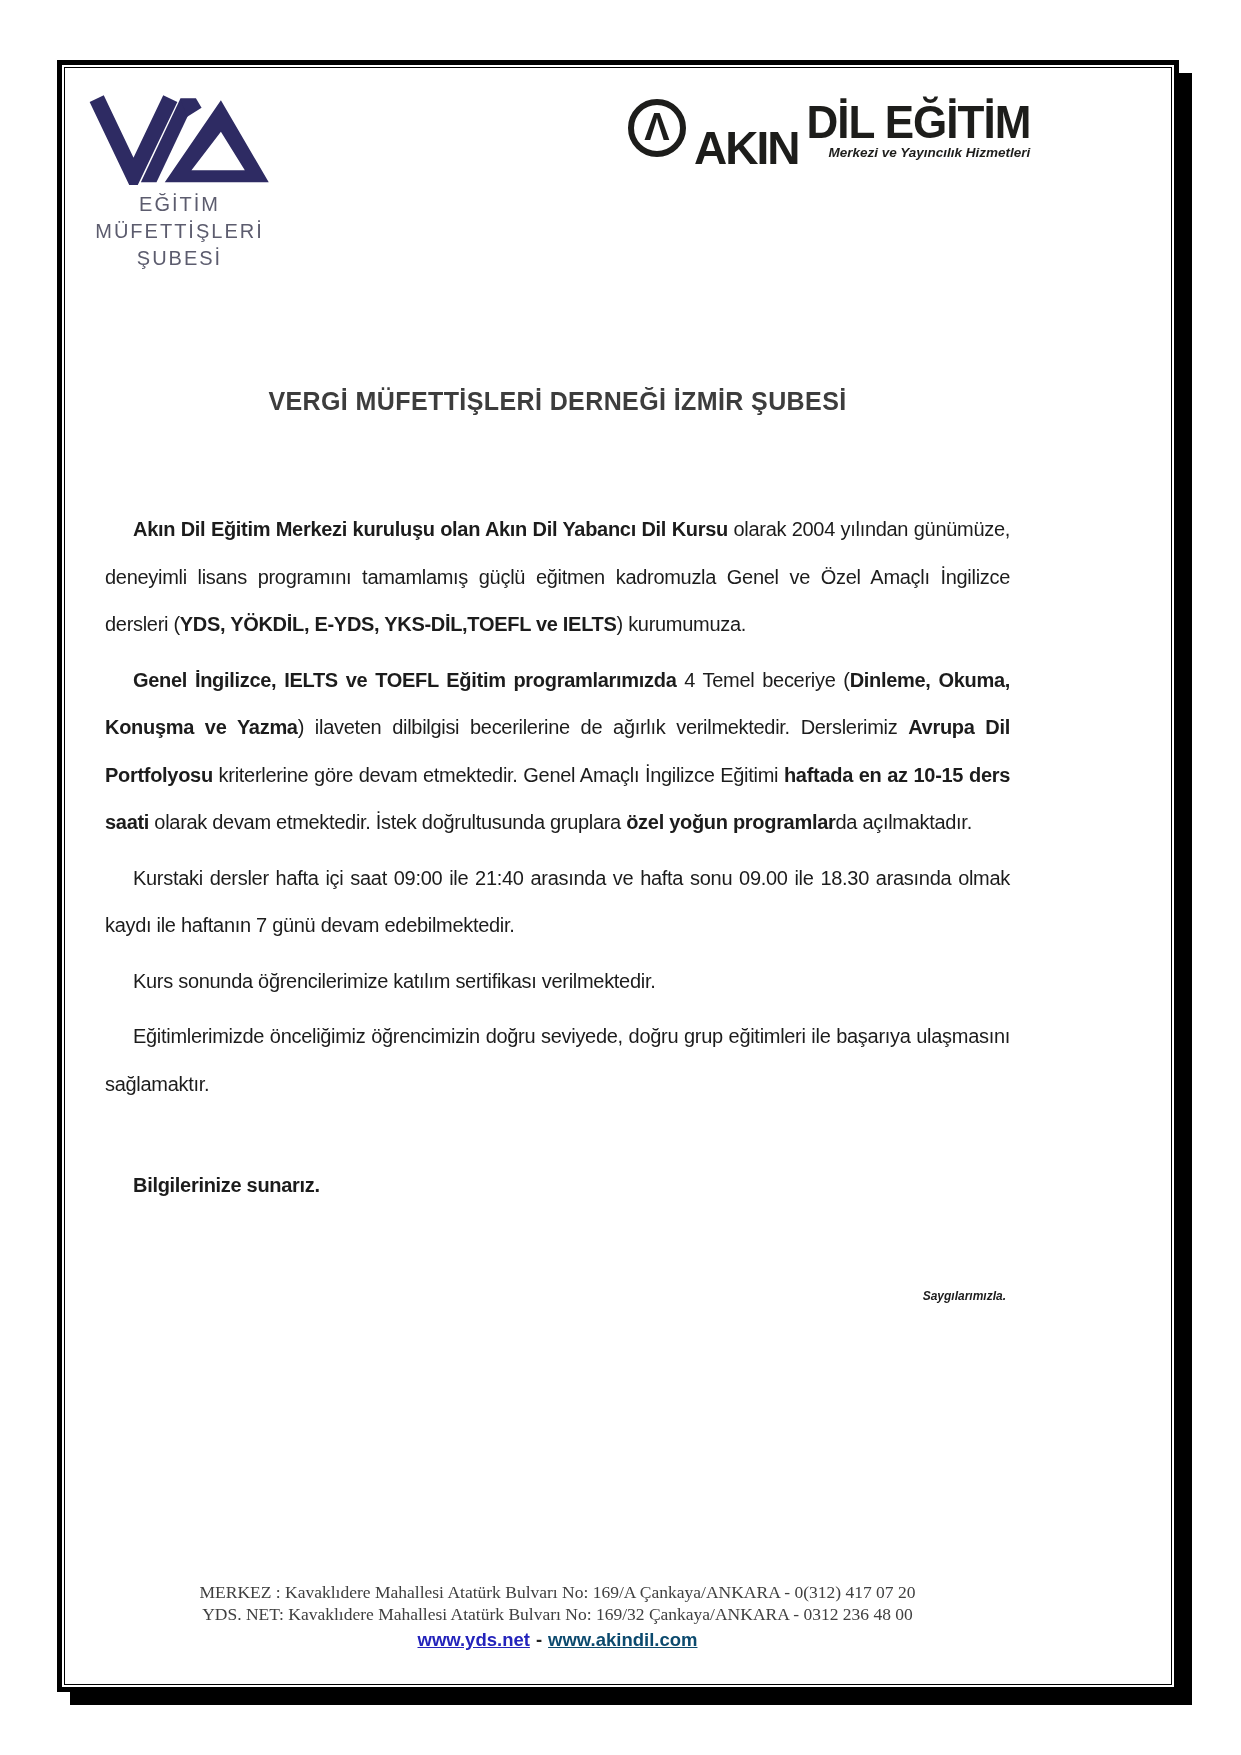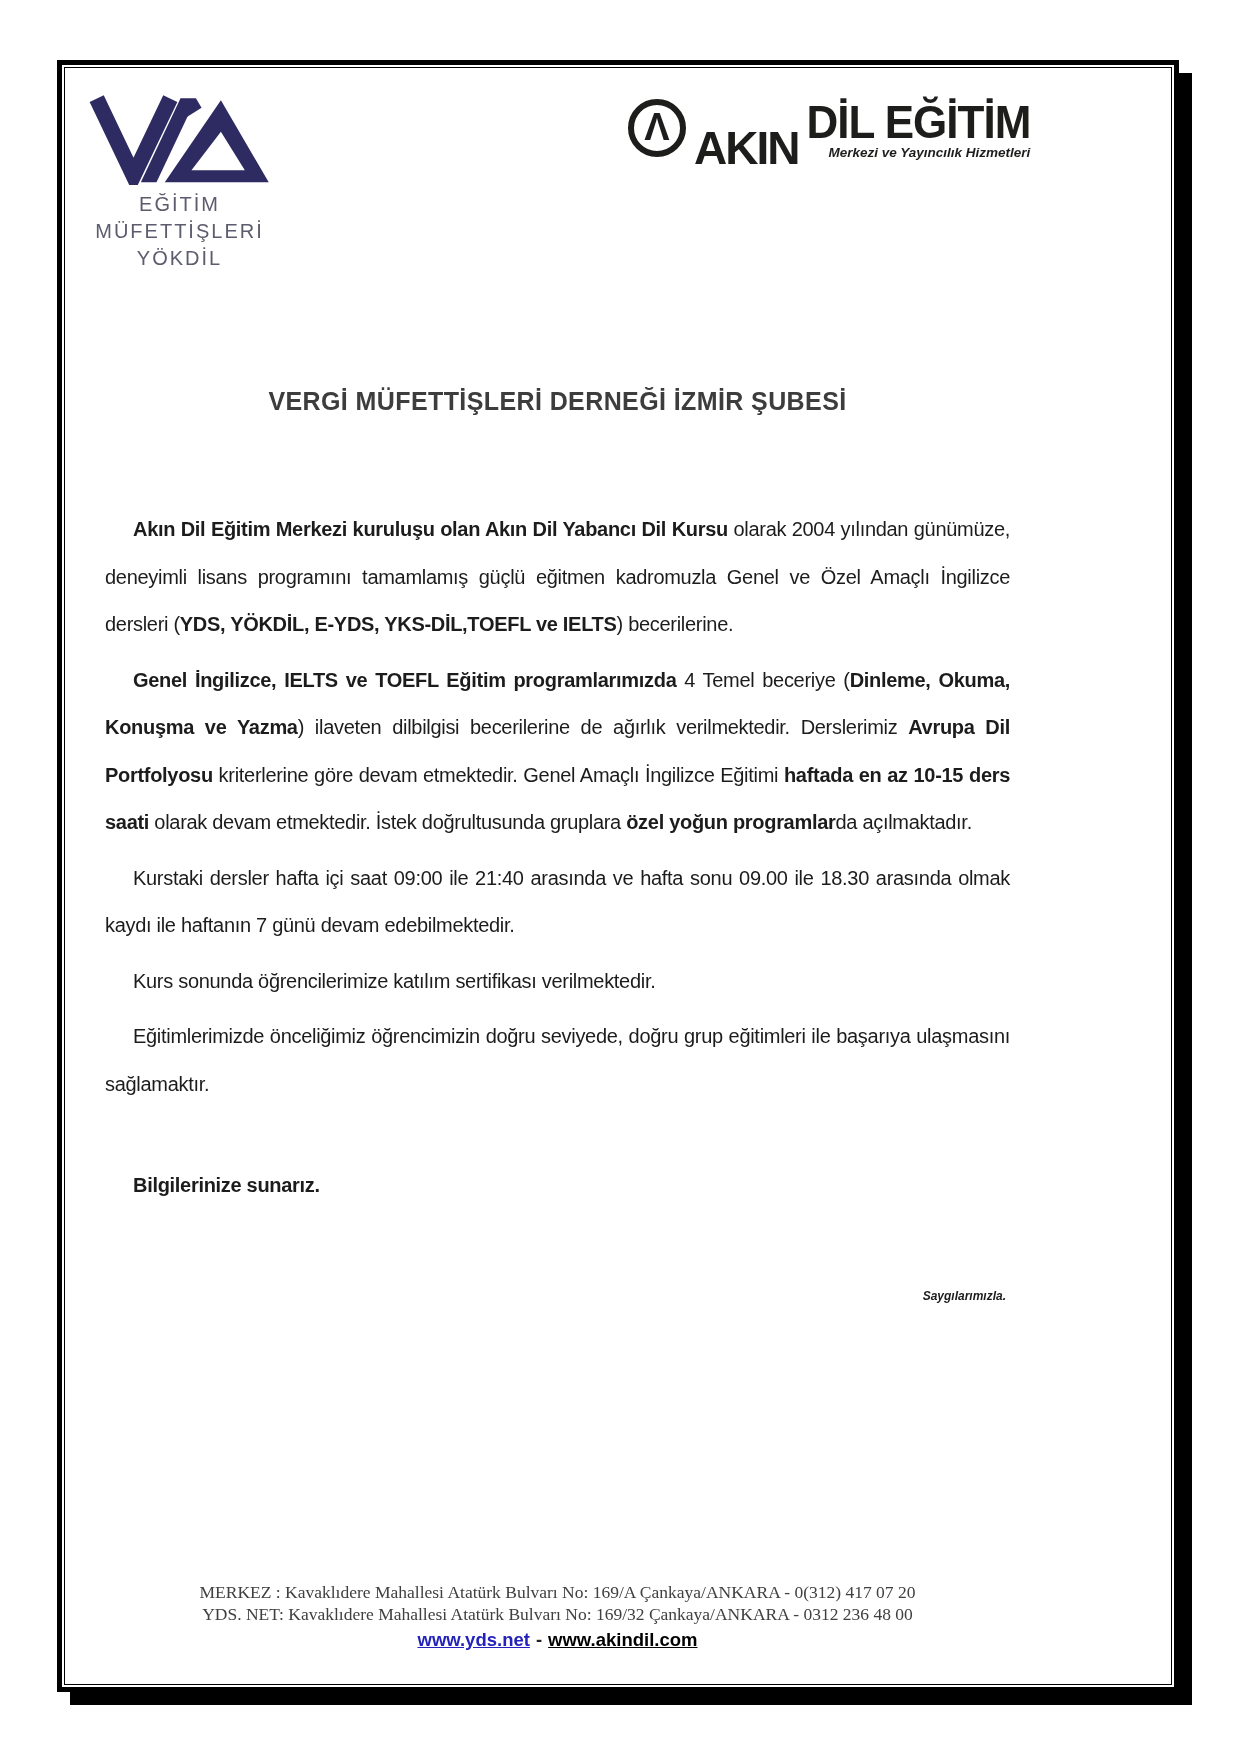--- a/index.html
+++ b/index.html
@@ -108,49 +108,49 @@
 
     <div class="logo-vmd">
       <svg width="185" height="92" viewBox="0 0 200 100">
         <path d="M10 6 L50 90 L90 6" stroke="#2e2b63" stroke-width="17" fill="none"></path>
         <polygon points="58,97 75,97 118,6 101,6" fill="#2e2b63"></polygon>
         <polygon points="101,6 118,6 124,16 108,26" fill="#2e2b63"></polygon>
         <path fill-rule="evenodd" fill="#2e2b63" d="M145 8 L197 97 L84 97 Z M145 42 L171 84 L113 84 Z"></path>
       </svg>
       <div class="vmd-text">
         <div>EĞİTİM MÜFETTİŞLERİ</div>
-        <div>YÖKDİL</div>
+        <div>ŞUBESİ</div>
       </div>
     </div>
 
     <div class="logo-akin">
       <div class="akin-circle">
         <span>Λ</span>
       </div>
       <div class="akin-name">AKIN</div>
       <div class="akin-right">
         <div class="akin-name2">DİL EĞİTİM</div>
         <div class="akin-sub">Merkezi ve Yayıncılık Hizmetleri</div>
       </div>
     </div>
 
     <div class="doc-title">VERGİ MÜFETTİŞLERİ DERNEĞİ İZMİR ŞUBESİ</div>
 
     <div class="doc-body">
-      <p><b>Akın Dil Eğitim Merkezi kuruluşu olan Akın Dil Yabancı Dil Kursu </b><span>olarak 2004 yılından günümüze, deneyimli lisans programını tamamlamış güçlü eğitmen kadromuzla Genel ve Özel Amaçlı İngilizce dersleri (</span><b>YDS, YÖKDİL, E-YDS, YKS-DİL,TOEFL ve IELTS</b><span>) becerilerine.</span></p>
+      <p><b>Akın Dil Eğitim Merkezi kuruluşu olan Akın Dil Yabancı Dil Kursu </b><span>olarak 2004 yılından günümüze, deneyimli lisans programını tamamlamış güçlü eğitmen kadromuzla Genel ve Özel Amaçlı İngilizce dersleri (</span><b>YDS, YÖKDİL, E-YDS, YKS-DİL,TOEFL ve IELTS</b><span>) kurumumuza.</span></p>
       <p><b>Genel İngilizce, IELTS ve TOEFL Eğitim programlarımızda </b><span>4 Temel beceriye (</span><b>Dinleme, Okuma, Konuşma ve Yazma</b><span>) ilaveten dilbilgisi becerilerine de ağırlık verilmektedir. Derslerimiz </span><b>Avrupa Dil Portfolyosu </b><span>kriterlerine göre devam etmektedir. Genel Amaçlı İngilizce Eğitimi </span><b>haftada en az 10-15 ders saati </b><span>olarak devam etmektedir. İstek doğrultusunda gruplara </span><b>özel yoğun programlar</b><span>da açılmaktadır.</span></p>
       <p><span>Kurstaki dersler hafta içi saat 09:00 ile 21:40 arasında ve hafta sonu 09.00 ile 18.30 arasında olmak kaydı ile haftanın 7 günü devam edebilmektedir.</span></p>
       <p><span>Kurs sonunda öğrencilerimize katılım sertifikası verilmektedir.</span></p>
       <p><span>Eğitimlerimizde önceliğimiz öğrencimizin doğru seviyede, doğru grup eğitimleri ile başarıya ulaşmasını sağlamaktır.</span></p>
       <p class="closing-note">Bilgilerinize sunarız.</p>
       <div class="signoff">Saygılarımızla.</div>
     </div>
 
     <div class="doc-footer">
       <div class="addr">MERKEZ : Kavaklıdere Mahallesi Atatürk Bulvarı No: 169/A Çankaya/ANKARA - 0(312) 417 07 20</div>
       <div class="addr">YDS. NET: Kavaklıdere Mahallesi Atatürk Bulvarı No: 169/32 Çankaya/ANKARA - 0312 236 48 00</div>
       <div class="links">
-        <a href="#" style="color: rgb(35, 35, 187);">www.yds.net</a><span class="sep">-</span><a href="#" style="color: #000000;">www.akindil.com</a>
+        <a href="#" style="color: rgb(35, 35, 187);">www.yds.net</a><span class="sep">-</span><a href="#" style="color: #0c4a6e;">www.akindil.com</a>
       </div>
     </div>
 
   </div>
 </div>
 
 </body></html>

